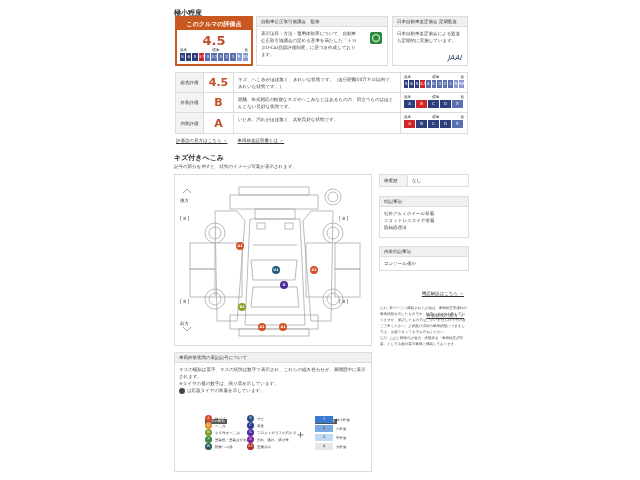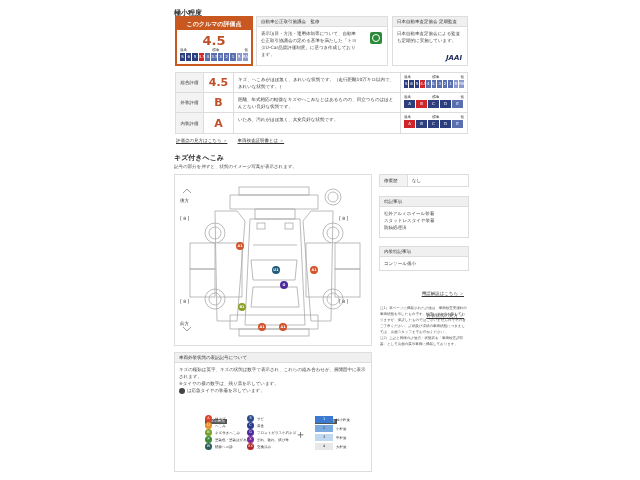--- a/index.html
+++ b/index.html
@@ -67,21 +67,21 @@
   <div class="boxhead">自動車公正取引協議会　監修</div>
   <div class="small" style="padding:3px 4px;width:105px;">表示項目・方法・運用体制等について、自動車公正取引協議会の定める基準を満たした「トヨタU-Car品質評価制度」に基づき作成しております。</div>
   <div class="abs" style="right:5px;top:15px;width:12px;height:12px;background:#2a8a3a;border-radius:2px;">
     <div style="margin:2px;width:8px;height:8px;border:1.5px solid #fff;border-radius:50%;"></div>
   </div>
 </div>
 
 <div class="abs box" style="left:392px;top:16px;width:76px;height:50px;">
   <div class="boxhead">日本自動車査定協会 定期監査</div>
   <div class="small" style="padding:3px 4px;">日本自動車査定協会による監査も定期的に実施しています。</div>
-  <div class="abs" style="right:5px;bottom:3px;font-size:7px;font-weight:bold;font-style:italic;color:#1a2a5a;">JAAI</div>
+  <div class="abs" style="right:5px;bottom:3px;font-size:7px;font-weight:normal;font-style:italic;color:#1a2a5a;">JAAI</div>
 </div>
 
 <div class="abs box" style="left:175px;top:72px;width:293px;height:62px;" id="rating-table">
     <div class="row" style="height: 20px;">
       <div class="cell-label">総合評価</div>
     <div class="cell-score">4.5</div>
     <div class="cell-desc">キズ、へこみがほぼ無く、きれいな状態です。（走行距離10万キロ以内で、きれいな状態です。）</div>
     <div class="cell-bar">
         <div class="scale-lbl">
           <span>最高</span>

